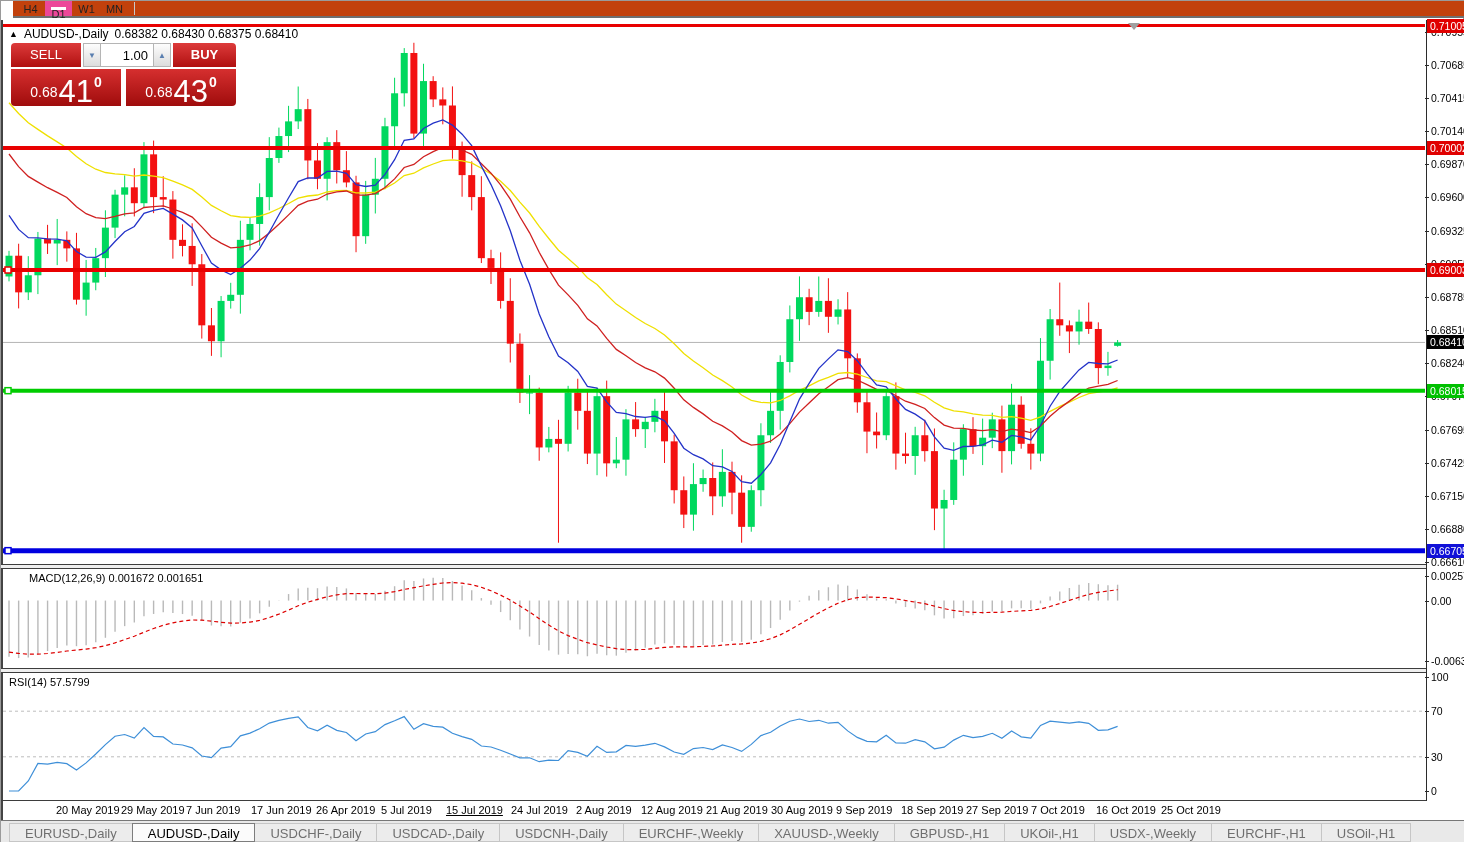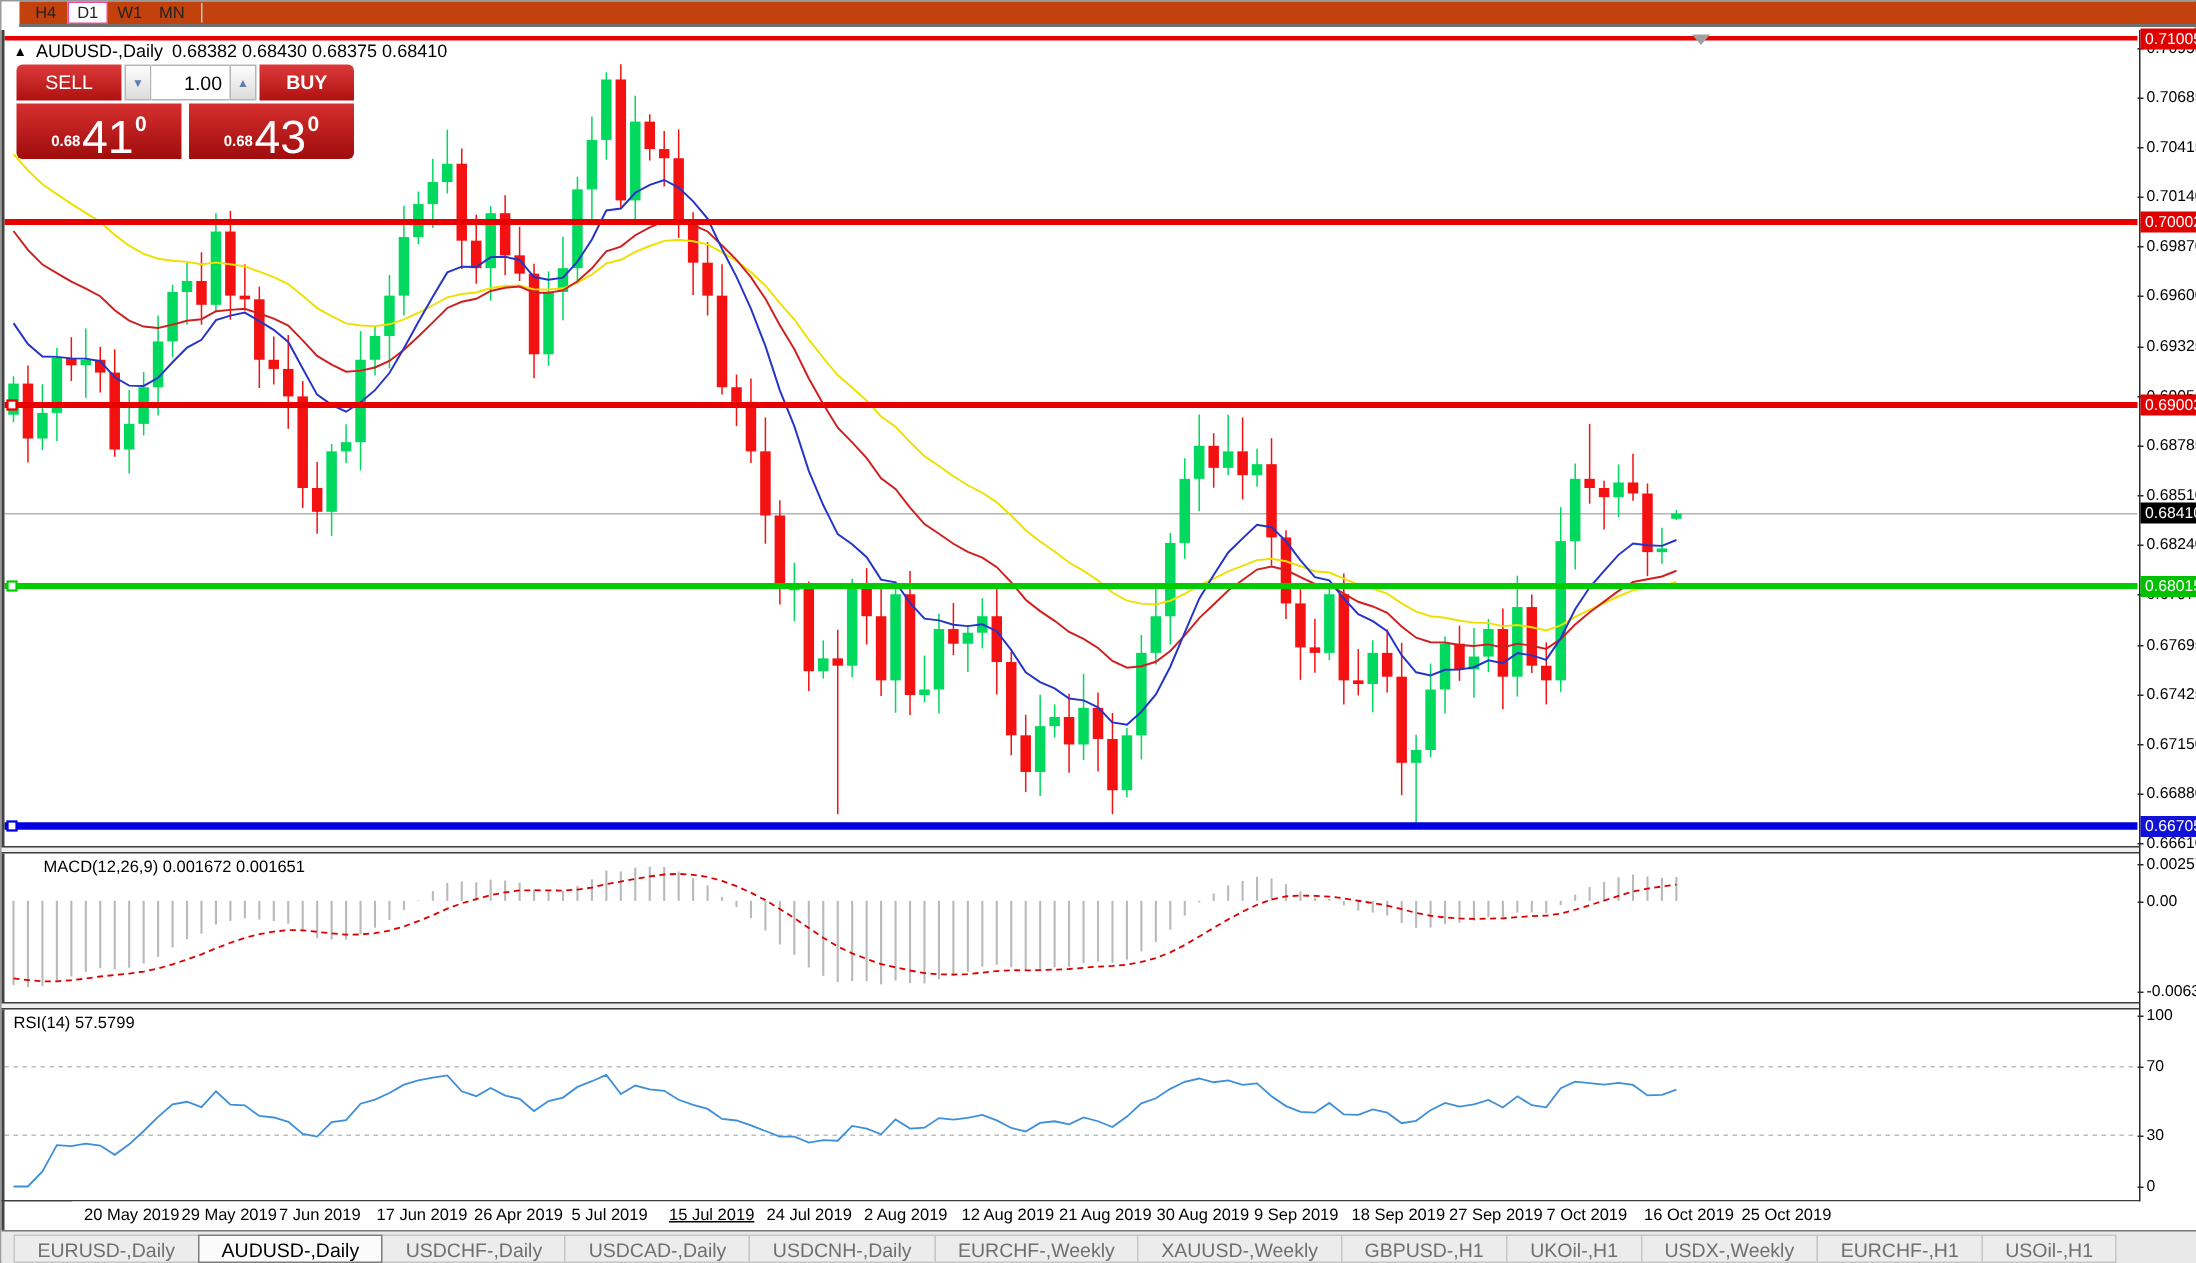--- a/index.html
+++ b/index.html
@@ -7,21 +7,21 @@
     font-family:"Liberation Sans", sans-serif; }
   #app { position:relative; width:1464px; height:842px; background:#fff;
     border:1px solid #9a9a9a; }
 
   
   #tf-toolbar { position:absolute; left:12px; top:0; width:1464px; height:17px;
     background:#c2410c; border-bottom:2px solid #6f6f6f; display:flex; align-items:center;
     padding-left:4px; z-index:30; }
   .tf-btn { height:15px; min-width:27px; text-align:center; font-size:11px; line-height:15px;
     color:#222; margin-right:1px; border:1px solid transparent; background:transparent; cursor:default; }
-  .tf-btn.active { background:#ffffff; border:1px solid #ec4899; }
+  .tf-btn.active { background:#ffffff; border:6px solid #ec4899; }
   .tf-divider { width:1px; height:13px; background:#c9c9c9; margin:0 5px; }
   #left-border { position:absolute; left:0; top:19px; width:2px; height:800px; background:#444; z-index:5; }
 
   #chart-svg { position:absolute; left:0; top:0; width:1464px; height:842px; z-index:4; }
 
   
   #chart-title { position:absolute; left:8px; top:26px; z-index:8; font-size:12px; color:#000;
     display:flex; align-items:center; gap:6px; }
   #chart-title .tri { font-size:9px; }
 
@@ -36,21 +36,21 @@
   #tw-spin-down { left:72px; }
   #tw-spin-up { left:142px; }
   #tw-volume { position:absolute; left:90px; top:0; width:52px; height:24px; border:1px solid #b5b5b5;
     border-left:none; border-right:none; font-size:13px; text-align:right; padding-right:5px; color:#000;
     font-family:"Liberation Sans", sans-serif; }
   .tw-tile { position:absolute; top:26px; width:110px; height:37px;
     background:linear-gradient(#d62f2f,#9f0c0c); color:#fff; display:flex; align-items:flex-end;
     justify-content:center; cursor:pointer; }
   #tw-tile-sell { left:0; border-radius:0 0 0 4px; }
   #tw-tile-buy { left:115px; border-radius:0 0 4px 0; }
-  .tile-small { font-size:10px; font-weight:bold; margin-bottom:6px; }
+  .tile-small { font-size:14px; font-weight:normal; margin-bottom:6px; }
   .tile-big { font-size:31px; line-height:0.95; margin:0 1px; }
   .tile-sup { font-size:14px; font-weight:bold; margin-bottom:16px; }
 
   
   .pane-sep { position:absolute; left:0; width:1464px; height:5px; background:#efefef;
     border-top:1px solid #3d3d3d; border-bottom:1px solid #3d3d3d; z-index:6; }
   #sep1 { top:563px; }
   #sep2 { top:667px; }
   #rsi-bottom { position:absolute; left:0; top:799px; width:1464px; height:1px; background:#3d3d3d; z-index:6; }
 

